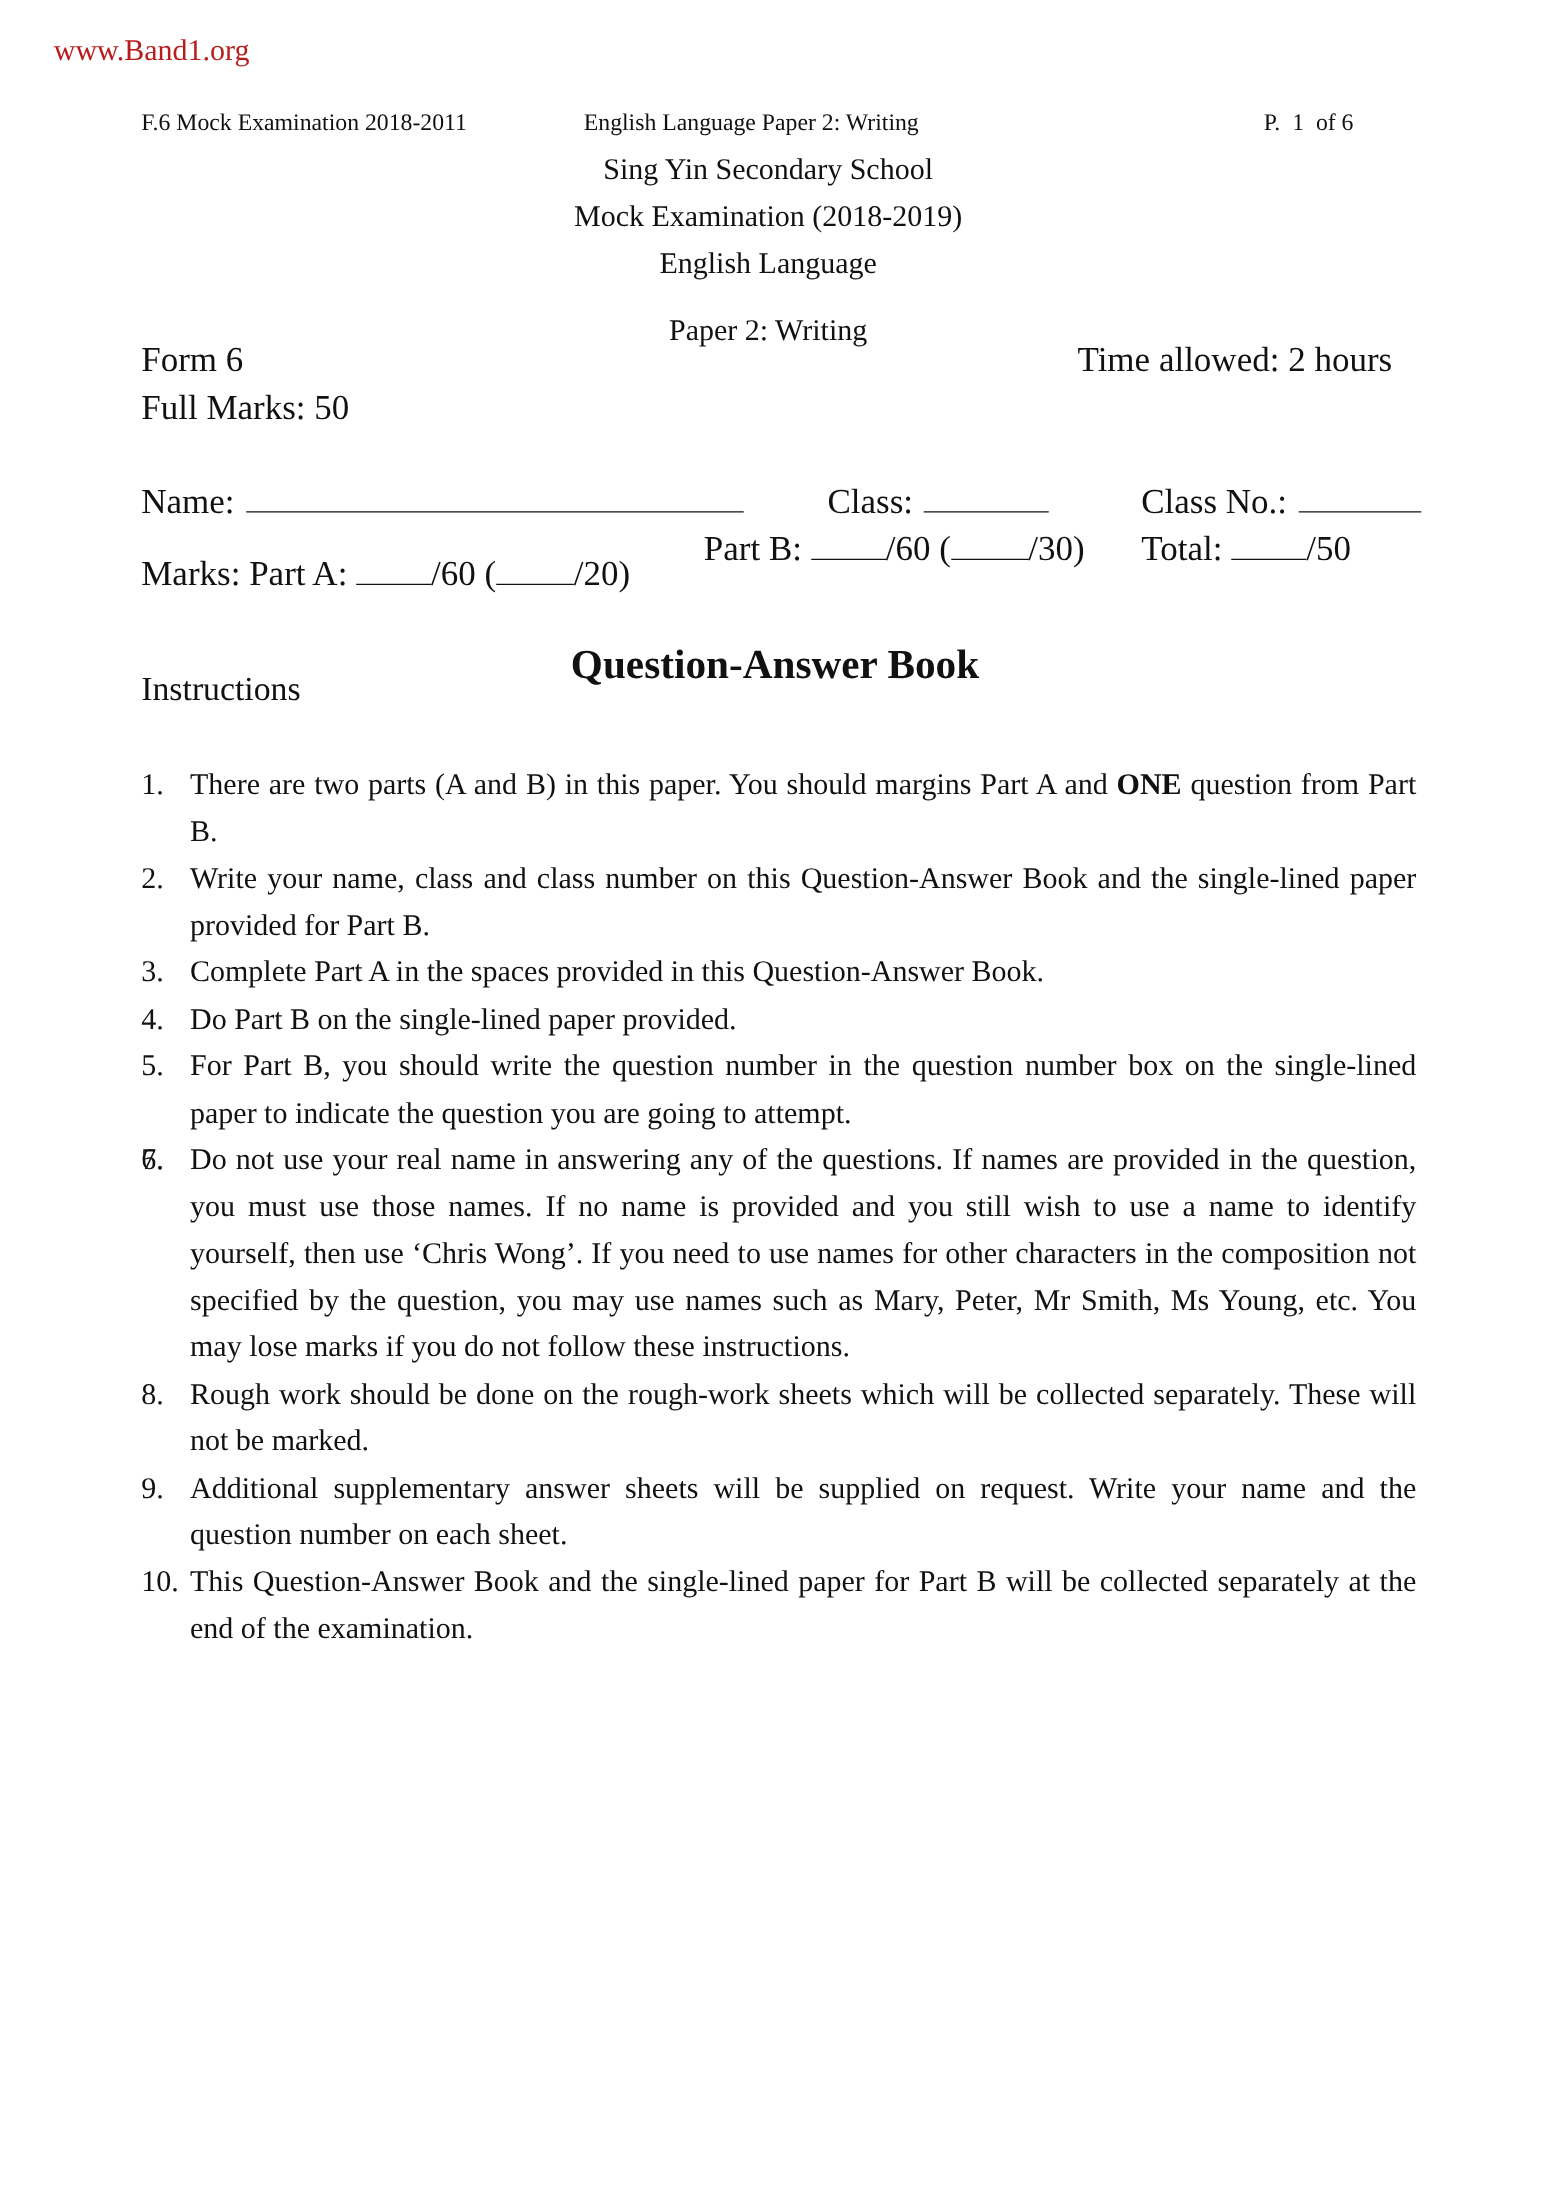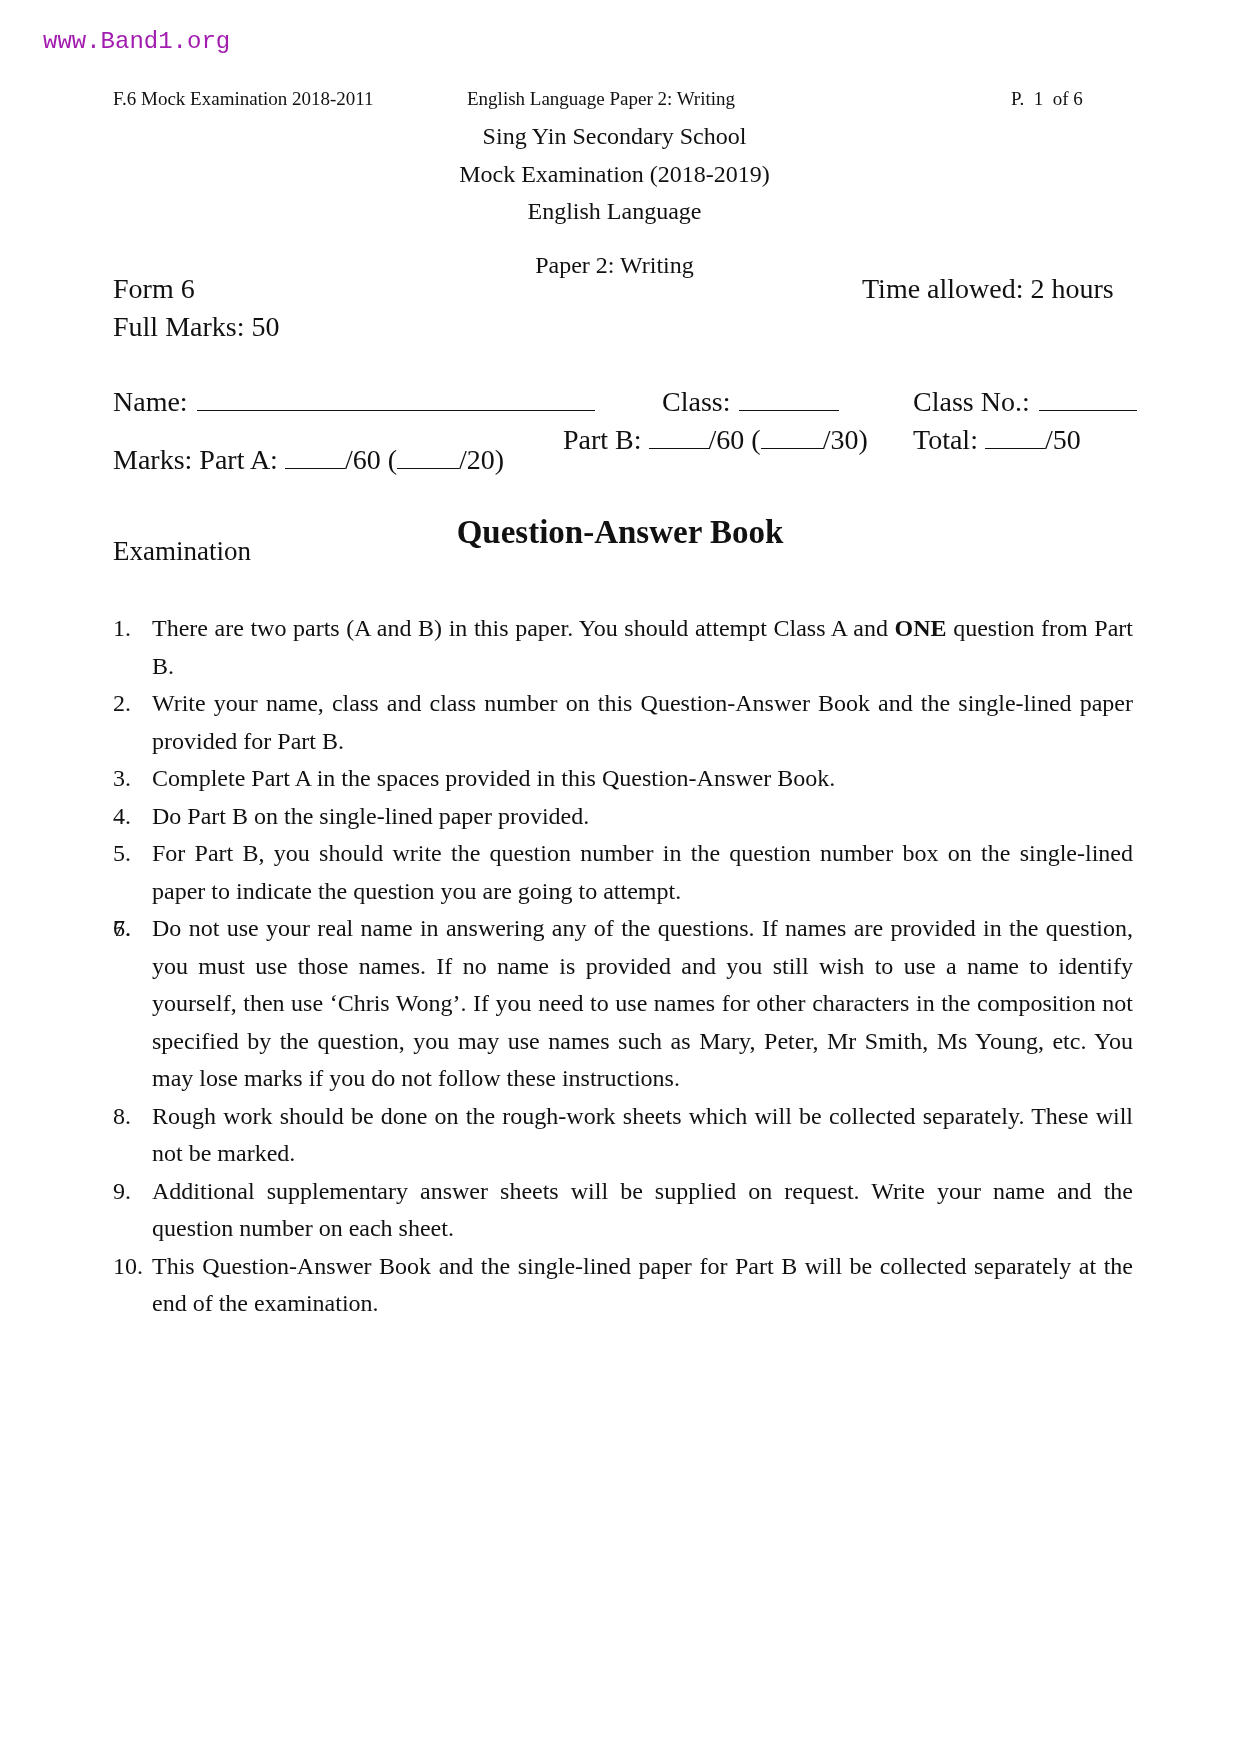--- a/index.html
+++ b/index.html
@@ -1,18 +1,18 @@
 <!DOCTYPE html>
 <html><head>
 <meta charset="utf-8">
 <style>
   html, body { margin:0; padding:0; background:#ffffff; }
   body { width:1240px; height:1754px; position:relative; overflow:hidden; color:#111; }
   .serif { font-family: "Liberation Serif", "DejaVu Serif", serif; }
-  .watermark { position:absolute; left:43px; top:28px; font-family:Liberation Mono, monospace; font-size:24px; color:#a21caf; }
+  .watermark { position:absolute; left:43px; top:28px; font-family:Liberation Serif, serif; font-size:24px; color:#b91c1c; }
   .runhead { position:absolute; top:88px; font-size:19px; }
   .center { position:absolute; left:0; width:1229px; text-align:center; font-size:24px; }
   .abs { position:absolute; font-size:28px; white-space:nowrap; }
   .blank { display:inline-block; border-bottom:1.5px solid #111; height:1px; vertical-align:baseline; margin:0 2px; }
   .title { position:absolute; left:0; width:1240px; text-align:center; top:474px; font-size:33px; font-weight:bold;margin-top:40px; }
   .instr-h { position:absolute; left:113px; top:536px; font-size:27px; }
   ol.instr { position:absolute; left:113px; top:610px; width:1020px; margin:0; padding:0; list-style:none; font-size:24px; line-height:37.5px; }
   ol.instr li { position:relative; padding-left:39px; text-align:justify; }
   ol.instr li .num { position:absolute; left:0; top:0; }
   b { font-weight:bold; }
@@ -57,24 +57,24 @@
     <span>Part B:</span>
     <span class="blank" style="width:60px; margin:0;"></span><span>/60 (</span><span class="blank" style="width:62px; margin:0;"></span><span>/30)</span>
   </div>
   <div class="abs" style="left:913px; top:424px;">
     <span>Total:</span>
     <span class="blank" style="width:60px; margin:0;"></span><span>/50</span>
   </div>
 
   <div class="title">Question-Answer Book</div>
 
-  <div class="instr-h">Examination</div>
+  <div class="instr-h">Instructions</div>
 
   <ol class="instr">
-    <li><span class="num">1.</span><span>There are two parts (A and B) in this paper. You should attempt Class A and </span><b>ONE</b><span> question from Part B.</span></li>
+    <li><span class="num">1.</span><span>There are two parts (A and B) in this paper. You should margins Part A and </span><b>ONE</b><span> question from Part B.</span></li>
     <li><span class="num">2.</span><span>Write your name, class and class number on this Question-Answer Book and the single-lined paper provided for Part B.</span></li>
     <li><span class="num">3.</span><span>Complete Part A in the spaces provided in this Question-Answer Book.</span></li>
     <li><span class="num">4.</span><span>Do Part B on the single-lined paper provided.</span></li>
     <li><span class="num">5.</span><span>For Part B, you should write the question number in the question number box on the single-lined paper to indicate the question you are going to attempt.</span></li>
     <li><span class="num">6.</span></li>
     <li><span class="num">7.</span><span>Do not use your real name in answering any of the questions. If names are provided in the question, you must use those names. If no name is provided and you still wish to use a name to identify yourself, then use ‘Chris Wong’. If you need to use names for other characters in the composition not specified by the question, you may use names such as Mary, Peter, Mr Smith, Ms Young, etc. You may lose marks if you do not follow these instructions.</span></li>
     <li><span class="num">8.</span><span>Rough work should be done on the rough-work sheets which will be collected separately. These will not be marked.</span></li>
     <li><span class="num">9.</span><span>Additional supplementary answer sheets will be supplied on request. Write your name and the question number on each sheet.</span></li>
     <li><span class="num">10.</span><span>This Question-Answer Book and the single-lined paper for Part B will be collected separately at the end of the examination.</span></li>
   </ol>

